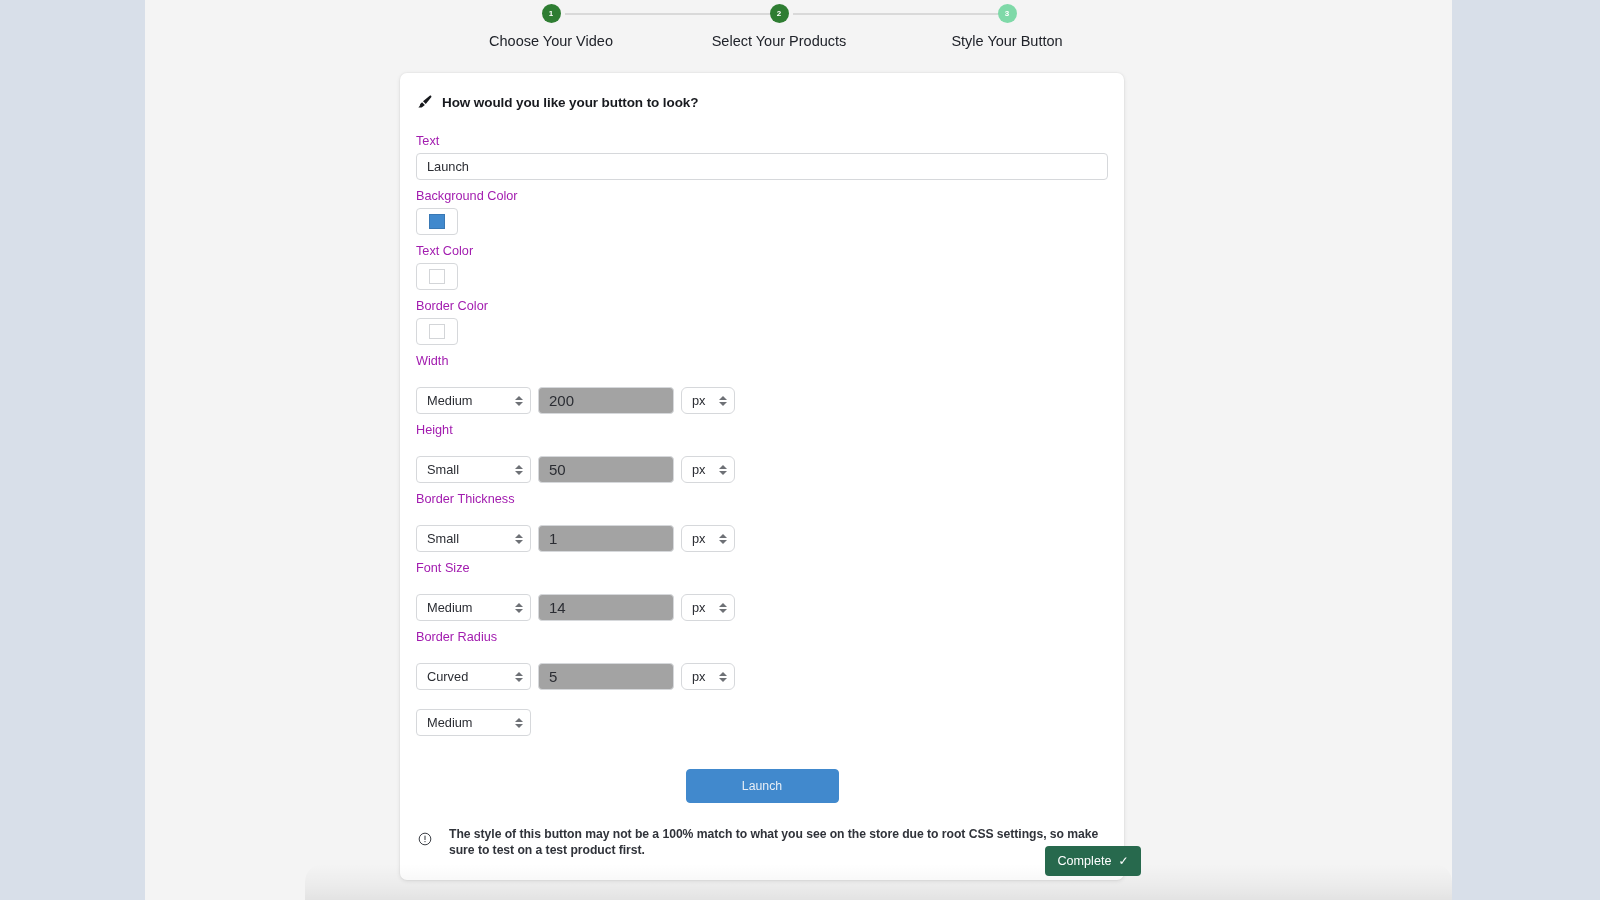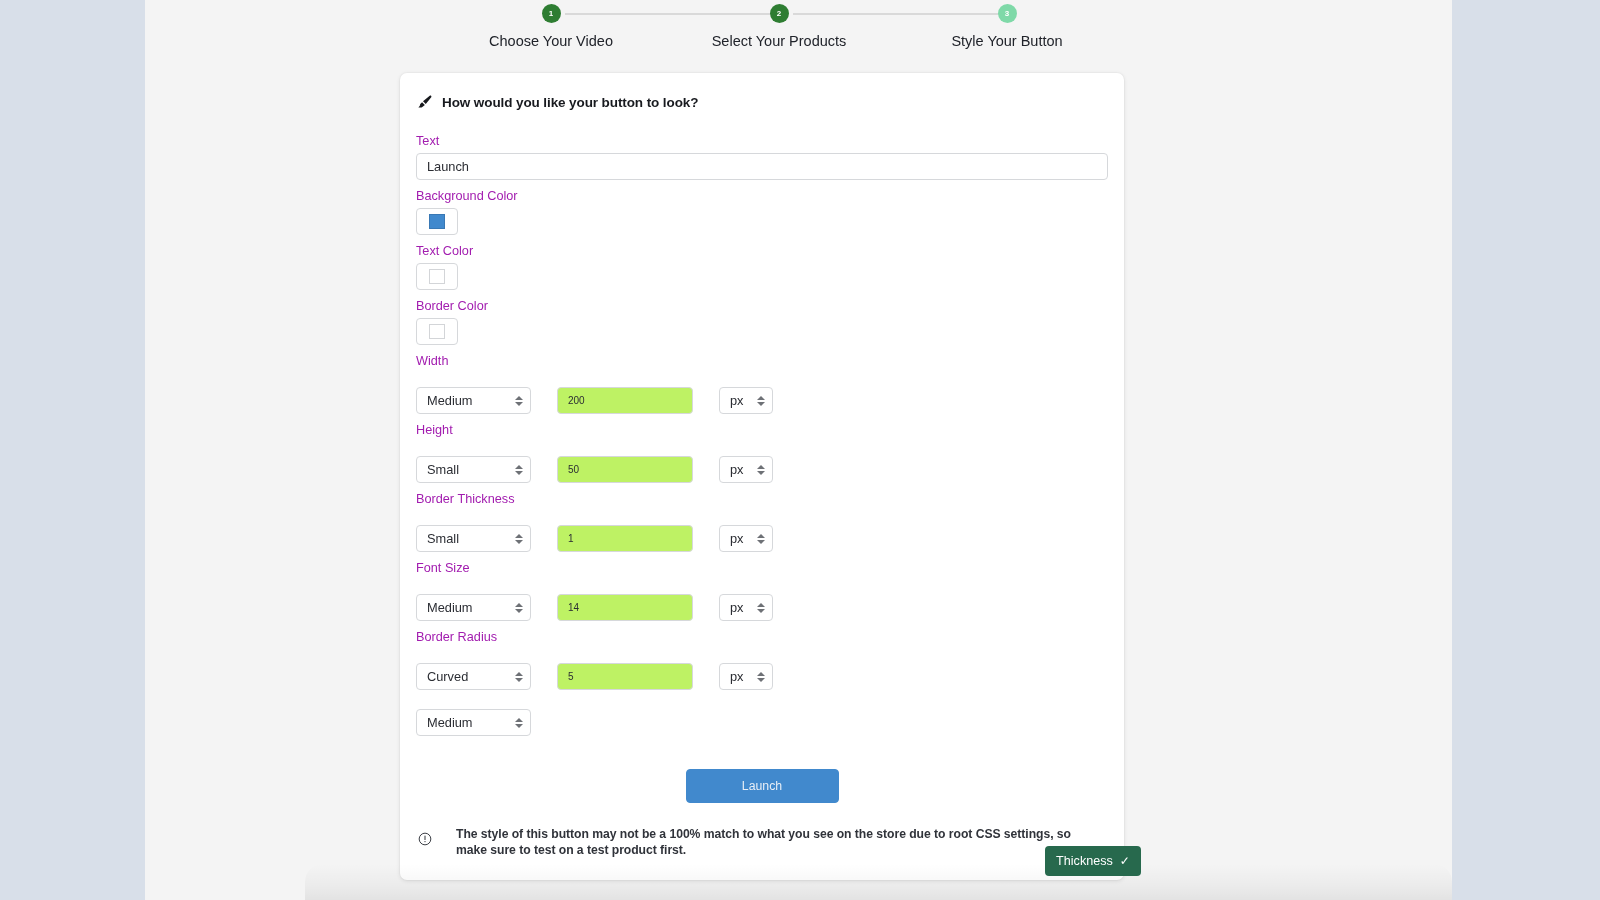--- a/index.html
+++ b/index.html
@@ -134,39 +134,39 @@
   .color-swatch-inner {
     width: 16px; height: 15px;
     border: 1px solid rgba(0,0,0,0.12);
   }
   .color-swatch-inner.empty { border: 1.5px solid #d3d5d8; background: #ffffff; }
 
   
   .combo-row {
     display: flex;
     align-items: center;
-    gap: 26px;
+    gap: 7px;
     margin-top: 19px;
   }
   .native-select {
     position: relative;
     height: 27px;
     background: #ffffff;
     border: 1px solid #d6d8db;
     border-radius: 4px;
     display: flex;
     align-items: center;
     padding: 0 22px 0 10px;
     font-size: 12.8px;
     color: #2b2d33;
     cursor: pointer;
     white-space: nowrap;
   }
   .native-select.w-size { width: 115px; }
-  .native-select.w-unit { width: 54px; }
+  .native-select.w-unit { width: 54px; border-radius: 6px; }
   .stepper-arrows {
     position: absolute;
     right: 7px;
     top: 50%;
     transform: translateY(-50%);
     width: 8px; height: 14px;
     display: flex;
     flex-direction: column;
     justify-content: center;
     gap: 2px;
@@ -176,23 +176,23 @@
     border-left: 4px solid transparent;
     border-right: 4px solid transparent;
   }
   .arr.up   { border-bottom: 4px solid #6e7176; }
   .arr.down { border-top: 4px solid #6e7176; }
 
   .num-input {
     width: 136px;
     height: 27px;
     padding: 0 10px;
-    font-size: 10px;
+    font-size: 15px;
     color: #2b2d33;
-    background: #bef264;
+    background: #a3a3a3;
     border: 1px solid #d6d8db;
     border-radius: 4px;
     font-family: "Liberation Sans", sans-serif;
     outline: none;
   }
 
   
   #preview-wrap {
     display: flex;
     justify-content: center;
@@ -208,21 +208,21 @@
     font-size: 12.3px;
     font-family: "Liberation Sans", sans-serif;
     font-weight: normal;
     cursor: pointer;
   }
 
   
   #style-note {
     display: flex;
     align-items: flex-start;
-    gap: 24px;
+    gap: 17px;
     margin-top: 23px;
     padding: 0 6px 0 2px;
   }
   .info-icon { width: 14px; height: 14px; flex: 0 0 auto; margin-top: 6px; }
   #style-note-text {
     font-size: 12.2px;
     line-height: 1.32;
     color: #30333a;
     font-weight: bold;
     letter-spacing: -0.05px;
@@ -431,17 +431,17 @@
         <rect x="11.1" y="15.5" width="1.8" height="1.9" fill="#3a3d44"></rect>
       </svg>
       <div id="style-note-text">The style of this button may not be a 100% match to what you see on the store due to root CSS settings, so make sure to test on a test product first.</div>
     </div>
 
   </div>
 
   <div id="footer-bar"></div>
 
   <button id="complete-button" style="background: rgb(39, 105, 77);">
-    <span>Thickness</span>
+    <span>Complete</span>
     <span class="check-glyph">✓</span>
   </button>
 
 </div>
 
 </body></html>

